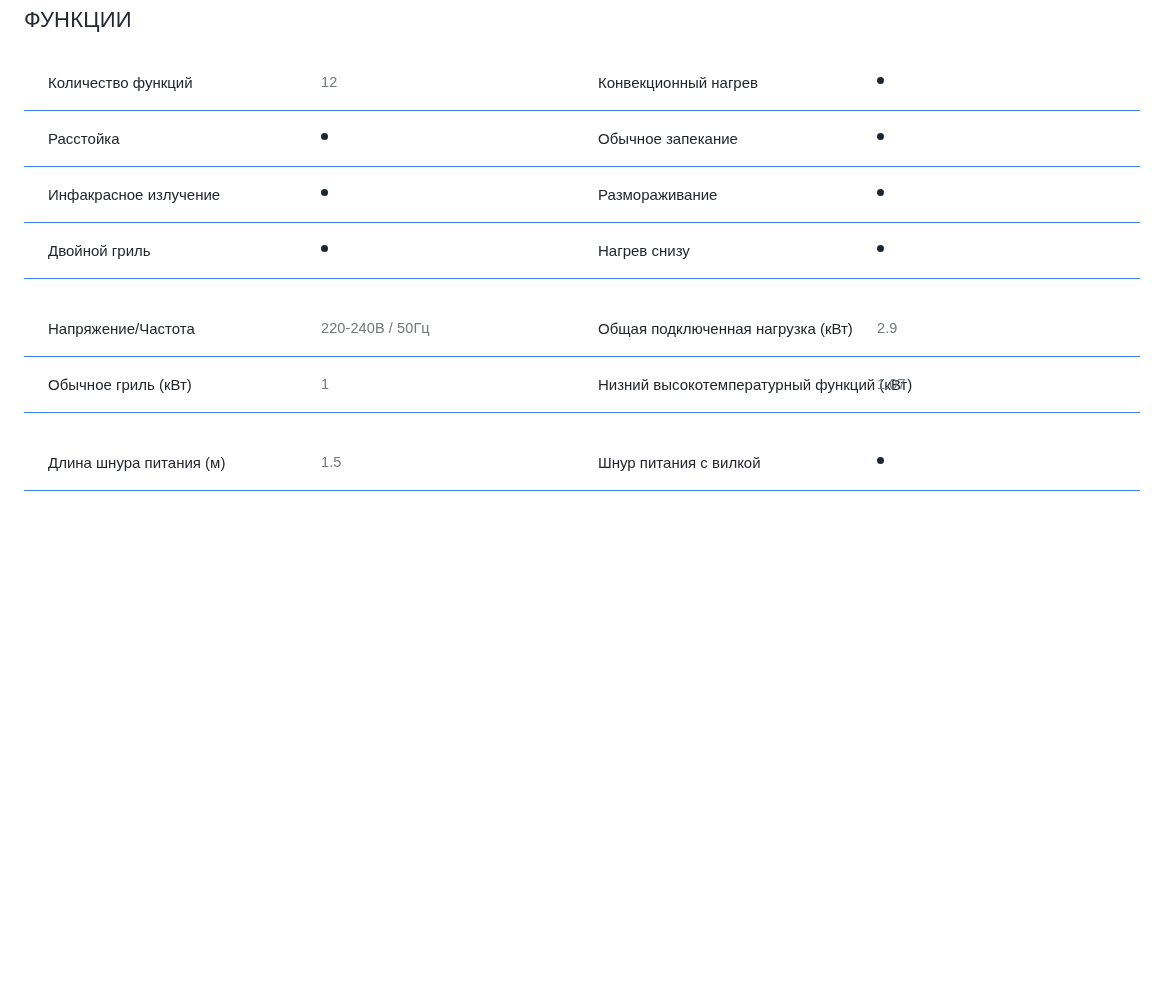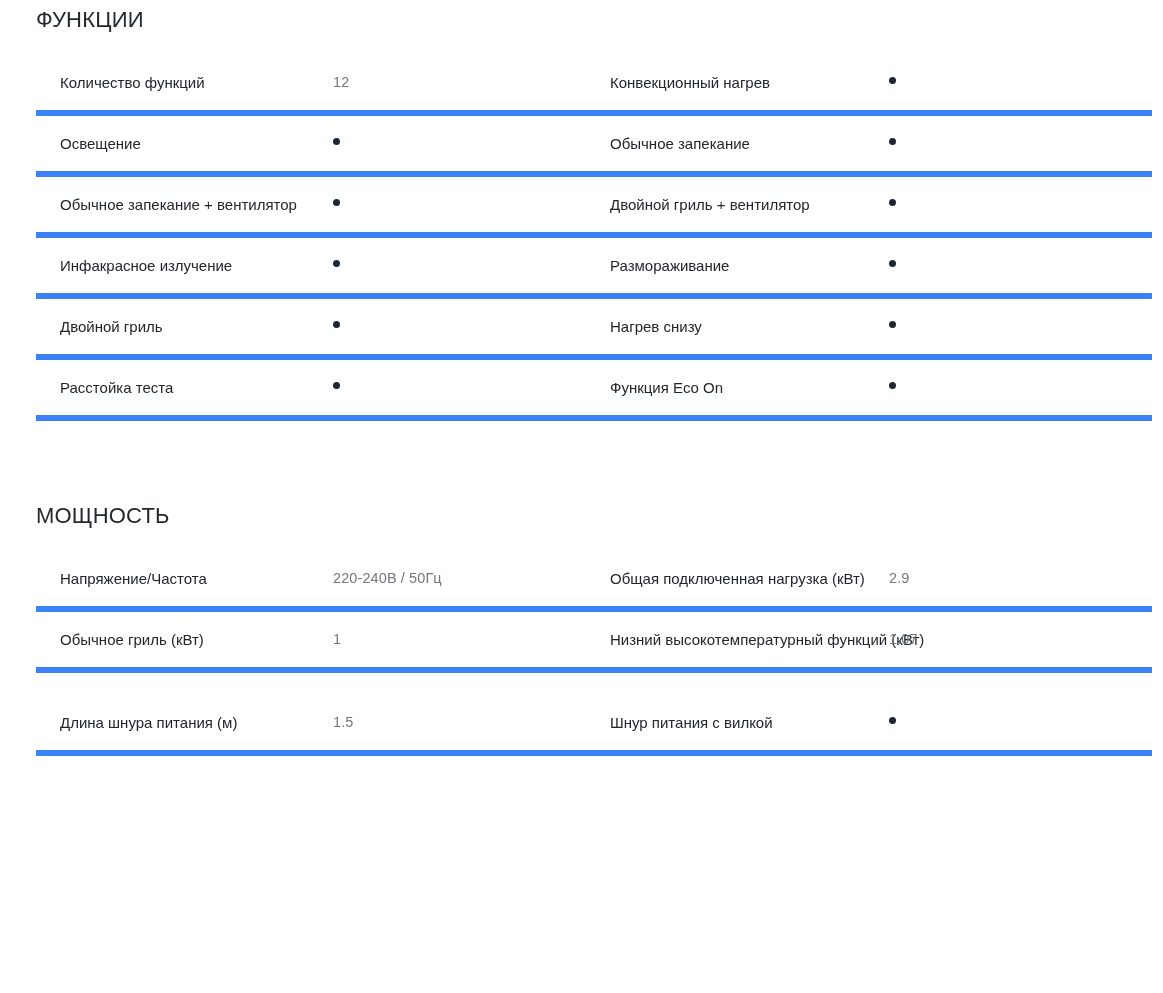--- a/index.html
+++ b/index.html
@@ -15,42 +15,41 @@
     color: #22262b;
     overflow: hidden;
   }
   .page {
     width: 1163px;
     box-sizing: border-box;
     padding: 0;
   }
   .section {
     width: 927px;
-    margin-left: 12px;
   }
   .section-title {
     font-size: 22px;
     font-weight: 400;
     letter-spacing: 0.2px;
     color: #23282e;
     padding-left: 24px;
     line-height: 26px;
   }
   .sec-functions .section-title { padding-top: 7px; }
   .sec-power .section-title { padding-top: 82px; }
   .sec-other .section-title { padding-top: 82px; }
 
   .spec-table {
     width: 1163px;
     margin-top: 22px;
     border-collapse: collapse;
     table-layout: fixed;
   }
   .spec-table tr {
-    border-bottom: 6px solid #3b82f6;
+    border-bottom: 1px solid #3b82f6;
   }
   .spec-table td {
     vertical-align: top;
     padding: 0;
     border: 0;
   }
   .cell {
     display: block;
     padding-top: 17px;
     padding-bottom: 17px;
@@ -115,95 +114,66 @@
               </td>
             <td>
                 <span class="cell c-label-r label">Конвекционный нагрев</span>
               </td>
             <td>
                 <span class="cell c-value-r"><span class="dot"></span></span>
               </td>
           </tr>
           <tr>
             <td>
-                <span class="cell c-label-l label">Освещение</span>
+                <span class="cell c-label-l label">Расстойка</span>
               </td>
             <td>
                 <span class="cell c-value-l"><span class="dot"></span></span>
               </td>
             <td>
                 <span class="cell c-label-r label">Обычное запекание</span>
               </td>
             <td>
                 <span class="cell c-value-r"><span class="dot"></span></span>
               </td>
           </tr>
           <tr>
             <td>
-                <span class="cell c-label-l label">Обычное запекание + вентилятор</span>
+                <span class="cell c-label-l label">Инфакрасное излучение</span>
               </td>
             <td>
                 <span class="cell c-value-l"><span class="dot"></span></span>
               </td>
             <td>
-                <span class="cell c-label-r label">Двойной гриль + вентилятор</span>
-              </td>
-            <td>
-                <span class="cell c-value-r"><span class="dot"></span></span>
-              </td>
-          </tr>
-          <tr>
-            <td>
-                <span class="cell c-label-l label">Инфакрасное излучение</span>
+                <span class="cell c-label-r label">Размораживание</span>
+              </td>
+            <td>
+                <span class="cell c-value-r"><span class="dot"></span></span>
+              </td>
+          </tr>
+          <tr>
+            <td>
+                <span class="cell c-label-l label">Двойной гриль</span>
               </td>
             <td>
                 <span class="cell c-value-l"><span class="dot"></span></span>
               </td>
             <td>
-                <span class="cell c-label-r label">Размораживание</span>
-              </td>
-            <td>
-                <span class="cell c-value-r"><span class="dot"></span></span>
-              </td>
-          </tr>
-          <tr>
-            <td>
-                <span class="cell c-label-l label">Двойной гриль</span>
-              </td>
-            <td>
-                <span class="cell c-value-l"><span class="dot"></span></span>
-              </td>
-            <td>
                 <span class="cell c-label-r label">Нагрев снизу</span>
-              </td>
-            <td>
-                <span class="cell c-value-r"><span class="dot"></span></span>
-              </td>
-          </tr>
-          <tr>
-            <td>
-                <span class="cell c-label-l label">Расстойка теста</span>
-              </td>
-            <td>
-                <span class="cell c-value-l"><span class="dot"></span></span>
-              </td>
-            <td>
-                <span class="cell c-label-r label">Функция Eco On</span>
               </td>
             <td>
                 <span class="cell c-value-r"><span class="dot"></span></span>
               </td>
           </tr>
         </tbody>
       </table>
     </div>
   </div>
 
   <div class="section sec-power">
-    <div class="section-title">МОЩНОСТЬ</div>
     <div class="spec-table-outer">
       <table class="spec-table">
         <tbody>
           <tr>
             <td>
                 <span class="cell c-label-l label">Напряжение/Частота</span>
               </td>
             <td>
                 <span class="cell c-value-l value">220-240В / 50Гц</span>
               </td>

